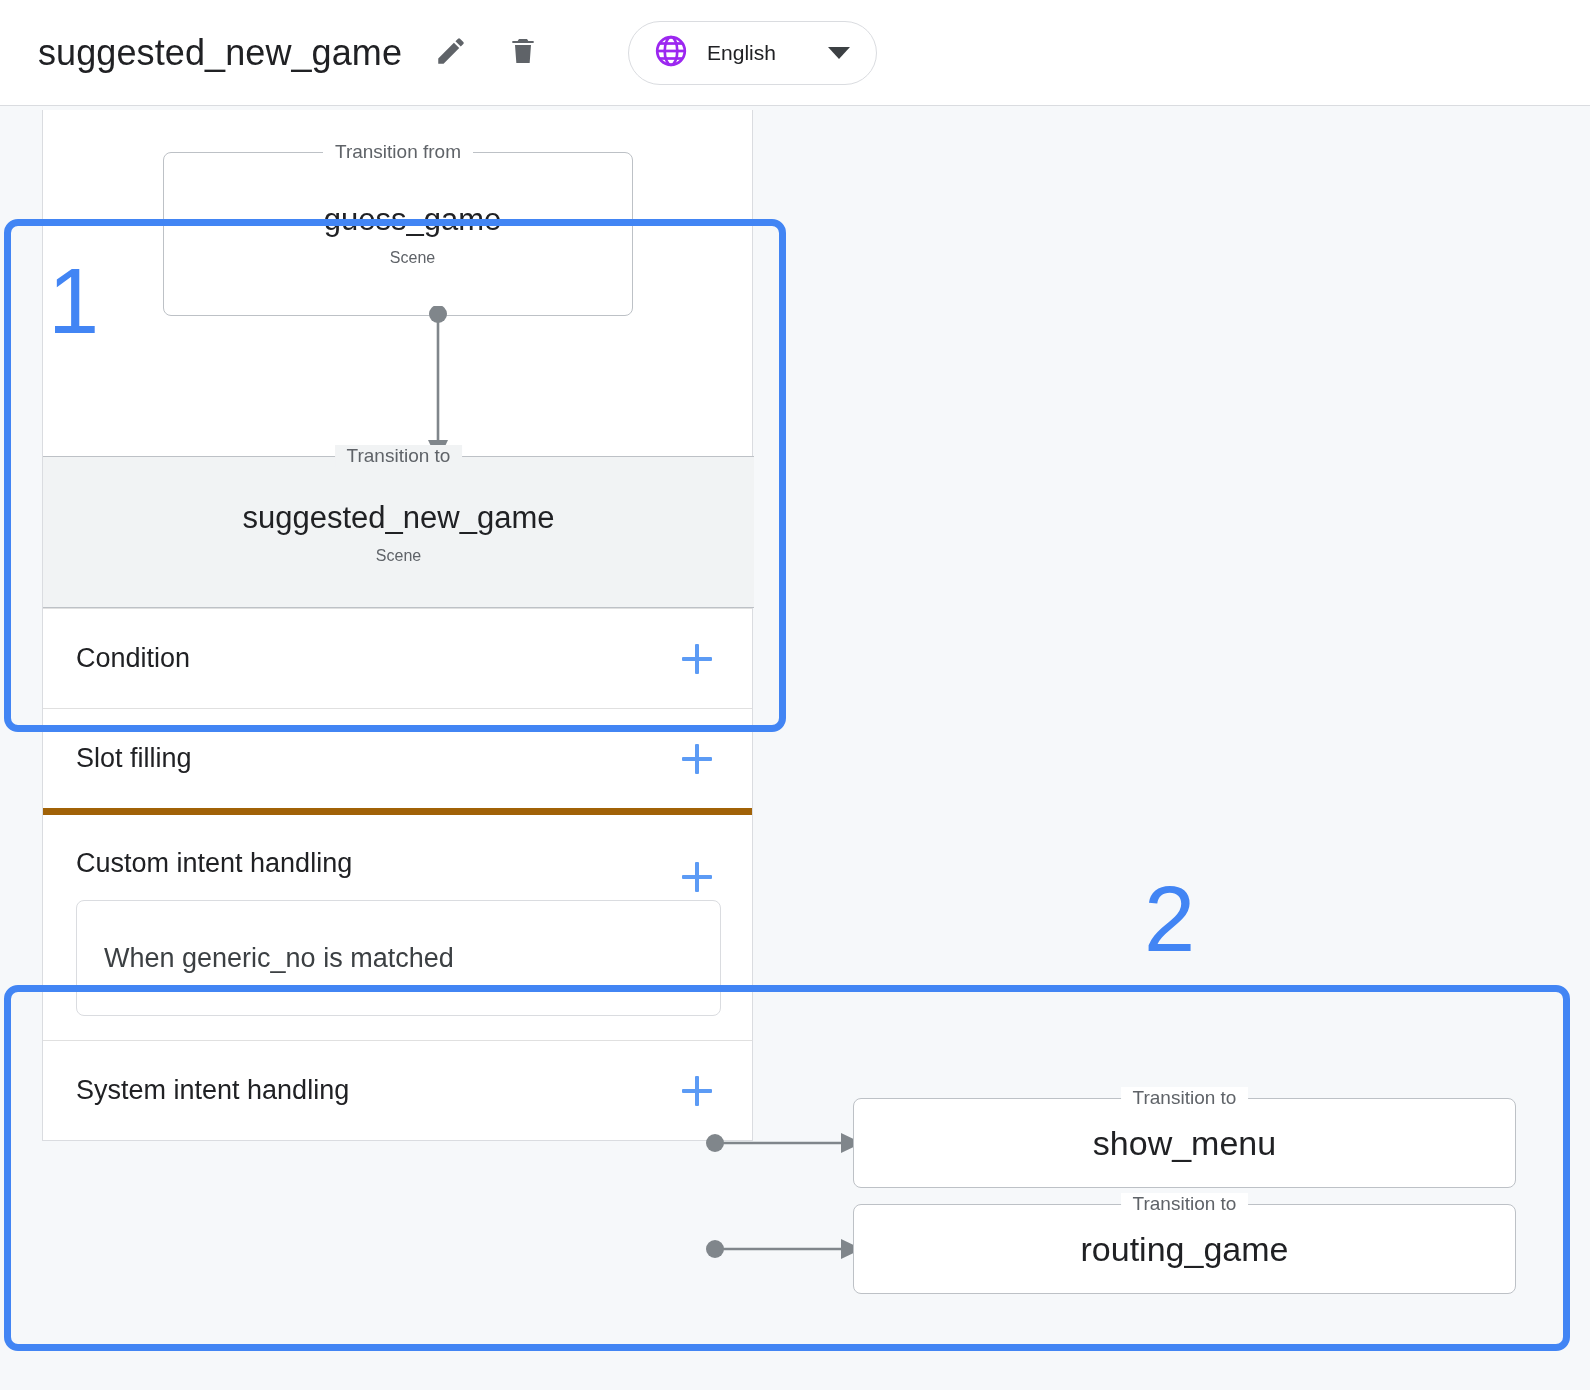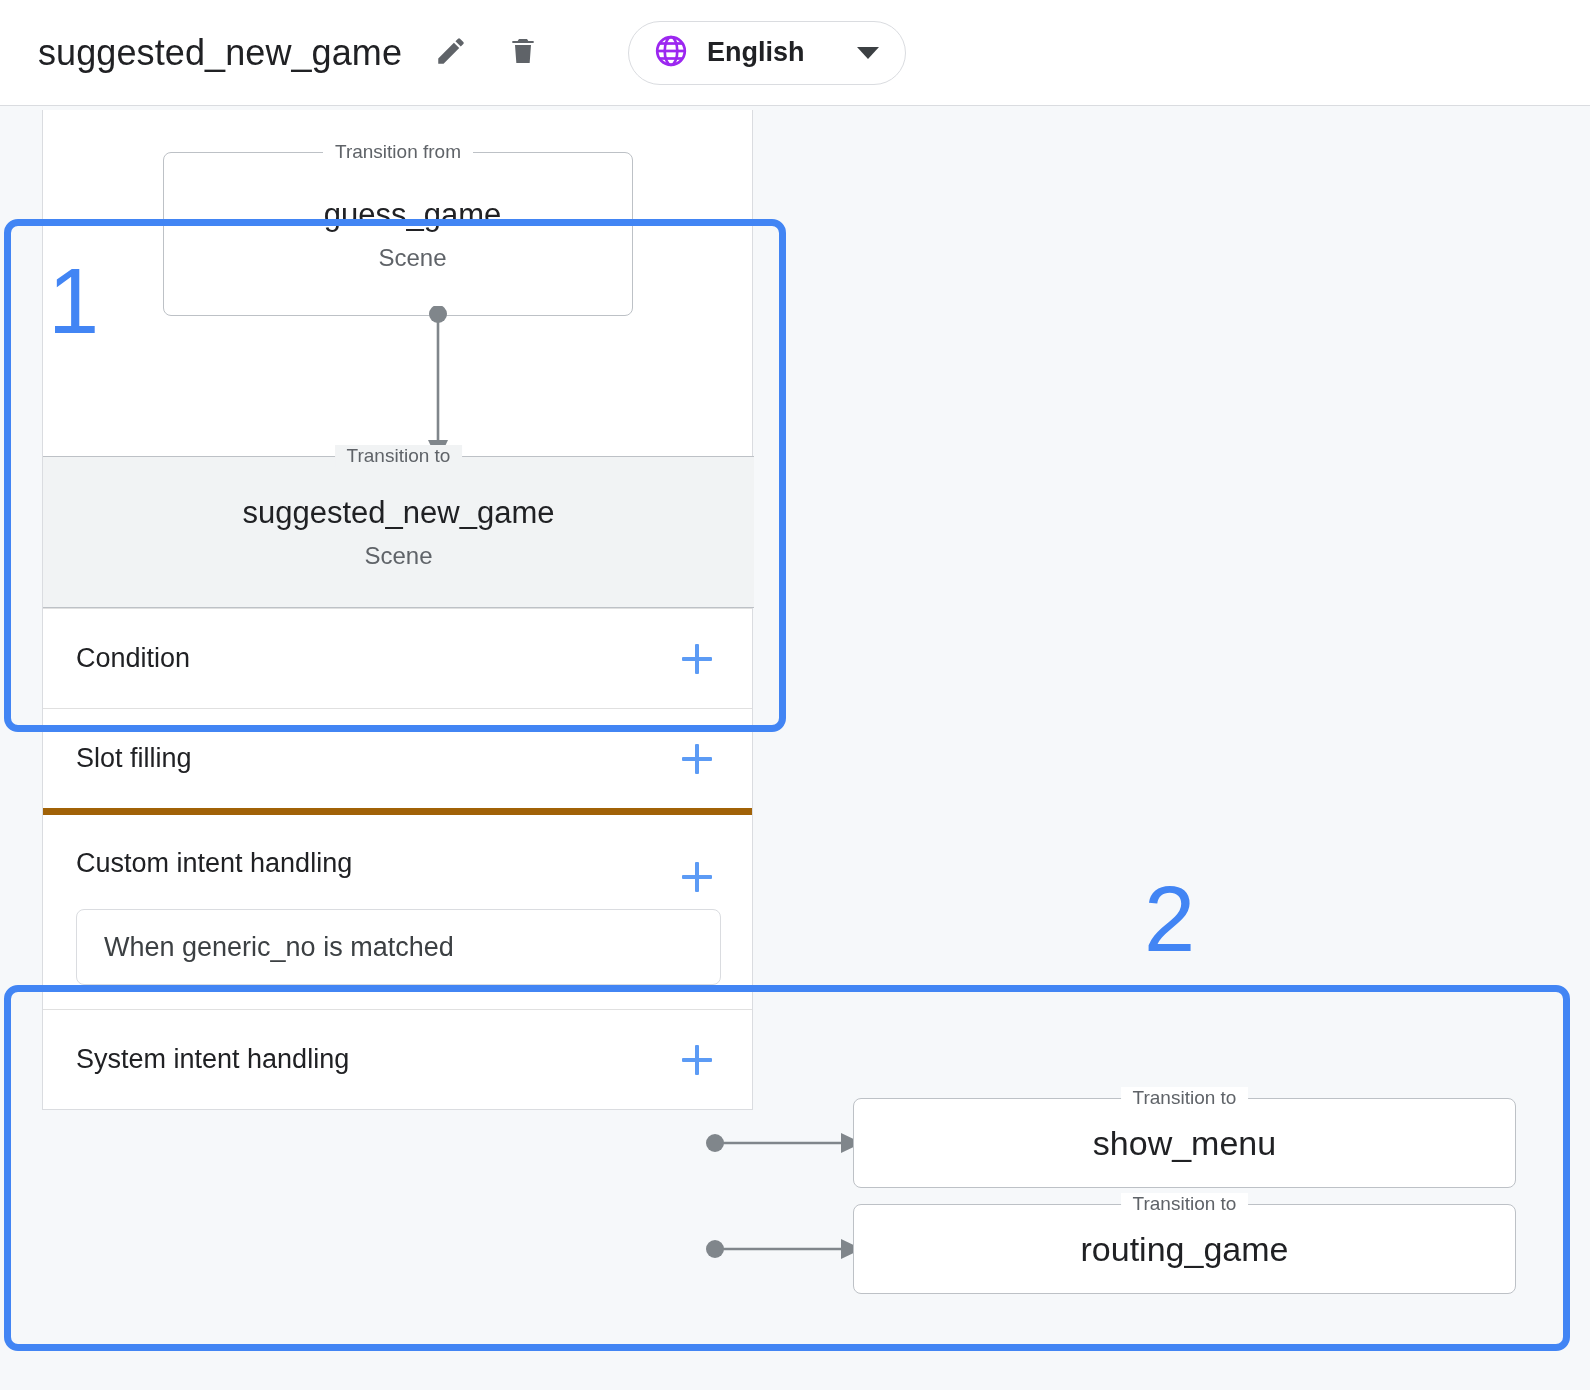--- a/index.html
+++ b/index.html
@@ -36,21 +36,21 @@
   #lang-chip {
     margin-left: 82px;
     height: 64px;
     padding: 0 26px 0 24px;
     display: flex; align-items: center; gap: 18px;
     border: 1px solid #dadce0;
     border-radius: 34px;
     background: #fff;
     cursor: pointer;
   }
-  #lang-label { font-size: 27px; color: #202124; font-weight: bold; }
+  #lang-label { font-size: 21px; color: #202124; }
   .caret {
     width: 0; height: 0;
     border-left: 11px solid transparent;
     border-right: 11px solid transparent;
     border-top: 12px solid #3c4043;
     margin-left: 34px;
   }
 
   
   #canvas {
@@ -85,21 +85,21 @@
     padding: 0 12px;
     font-size: 19px;
     color: #5f6368;
     white-space: nowrap;
   }
   .tcard.shaded > .legend { background: #f1f3f4; }
   .tcard .node-name {
     font-size: 31px; color: #202124; text-align: left;
   }
   .tcard .node-sub {
-    font-size: 24px; color: #5f6368; text-align: left; margin-top: 11px;
+    font-size: 16px; color: #5f6368; text-align: left; margin-top: 11px;
   }
 
   
   #transition-from {
     position: absolute; left: 120px; top: 42px;
     width: 470px; height: 164px;
     display: flex; flex-direction: column; align-items: center; justify-content: center; padding-left: 29px;
   }
   #transition-to-main {
     position: absolute; left: 0px; top: 346px;
@@ -134,22 +134,22 @@
   .plus::after { left: 13px; top: 0; width: 4px; height: 30px; }
 
   
   #custom-intent {
     position: relative;
     border-top: 7px solid #a16207;
     padding: 33px 0 24px 33px;
   }
   #custom-intent .plus { top: 47px; transform: none; }
   .intent-box {
-    width: 645px; height: 76px;
-    margin-top: 30px;
+    width: 645px; height: 116px;
+    margin-top: 21px;
     border: 1px solid #dadce0;
     border-radius: 8px;
     display: flex; align-items: center;
     padding-left: 27px;
     font-size: 27px; color: #3c4043;
     background: #fff;
     cursor: pointer;
   }
 
   

